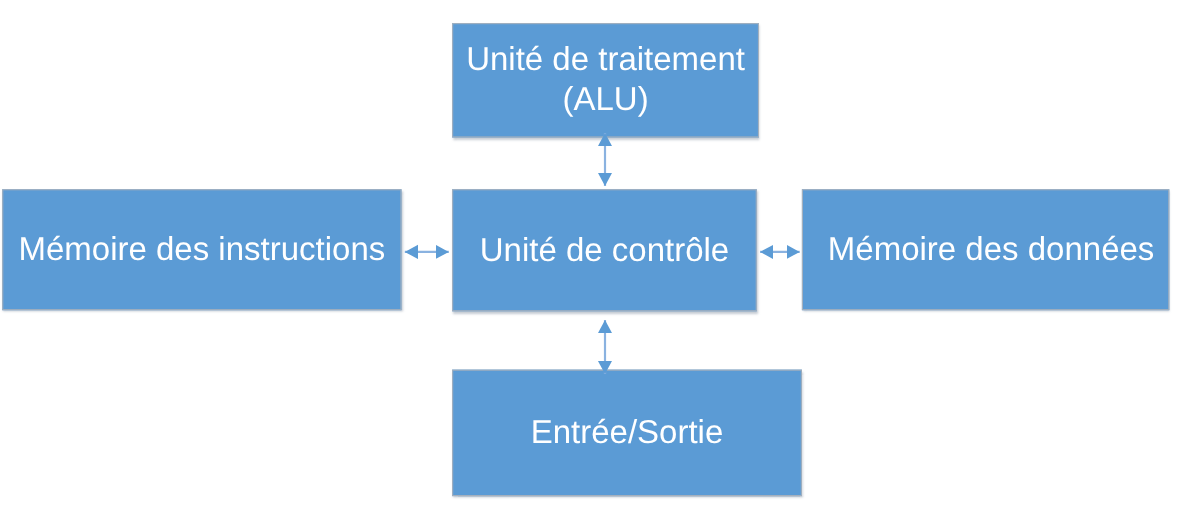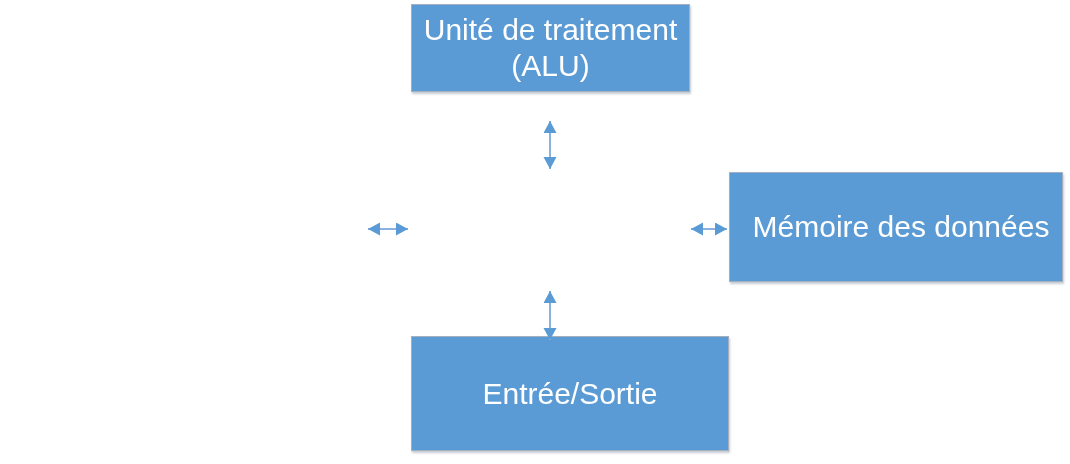--- a/index.html
+++ b/index.html
@@ -30,21 +30,21 @@
     color:var(--text-color);
     display:flex;
     align-items:center;
     justify-content:center;
     text-align:center;
     font-size:30px;
     line-height:1.2;
     box-sizing:border-box;
     padding:4px 6px;
   }
-  .box-alu        {left:411px; top:4px;   width:279px; height:88px;}
+  .box-alu        {left:411px; top:21px;   width:279px; height:104px;}
   .box-mem-instr  {left:2px;   top:172px; width:363px; height:110px;}
   .box-control    {left:411px; top:172px; width:277px; height:111px;}
   .box-mem-data   {left:729px; top:172px; width:334px; height:110px;padding-left:16px;}
   .box-io         {left:411px; top:336px; width:318px; height:115px;}
   .arrows{
     position:absolute;
     left:0; top:0;
     width:1070px;
     height:464px;
     pointer-events:none;
@@ -56,21 +56,27 @@
 </style>
 </head>
 <body>
 
 <div class="canvas">
 
   <div class="box box-alu">
     <span>Unité de traitement (ALU)</span>
   </div>
 
+  <div class="box box-mem-instr">
+    <span>Mémoire des instructions</span>
+  </div>
 
+  <div class="box box-control">
+    <span>Unité de contrôle</span>
+  </div>
 
   <div class="box box-mem-data">
     <span>Mémoire des données</span>
   </div>
 
   <div class="box box-io">
     <span>Entrée/Sortie</span>
   </div>
 
   <svg class="arrows" viewBox="0 0 1070 464" xmlns="http://www.w3.org/2000/svg">

